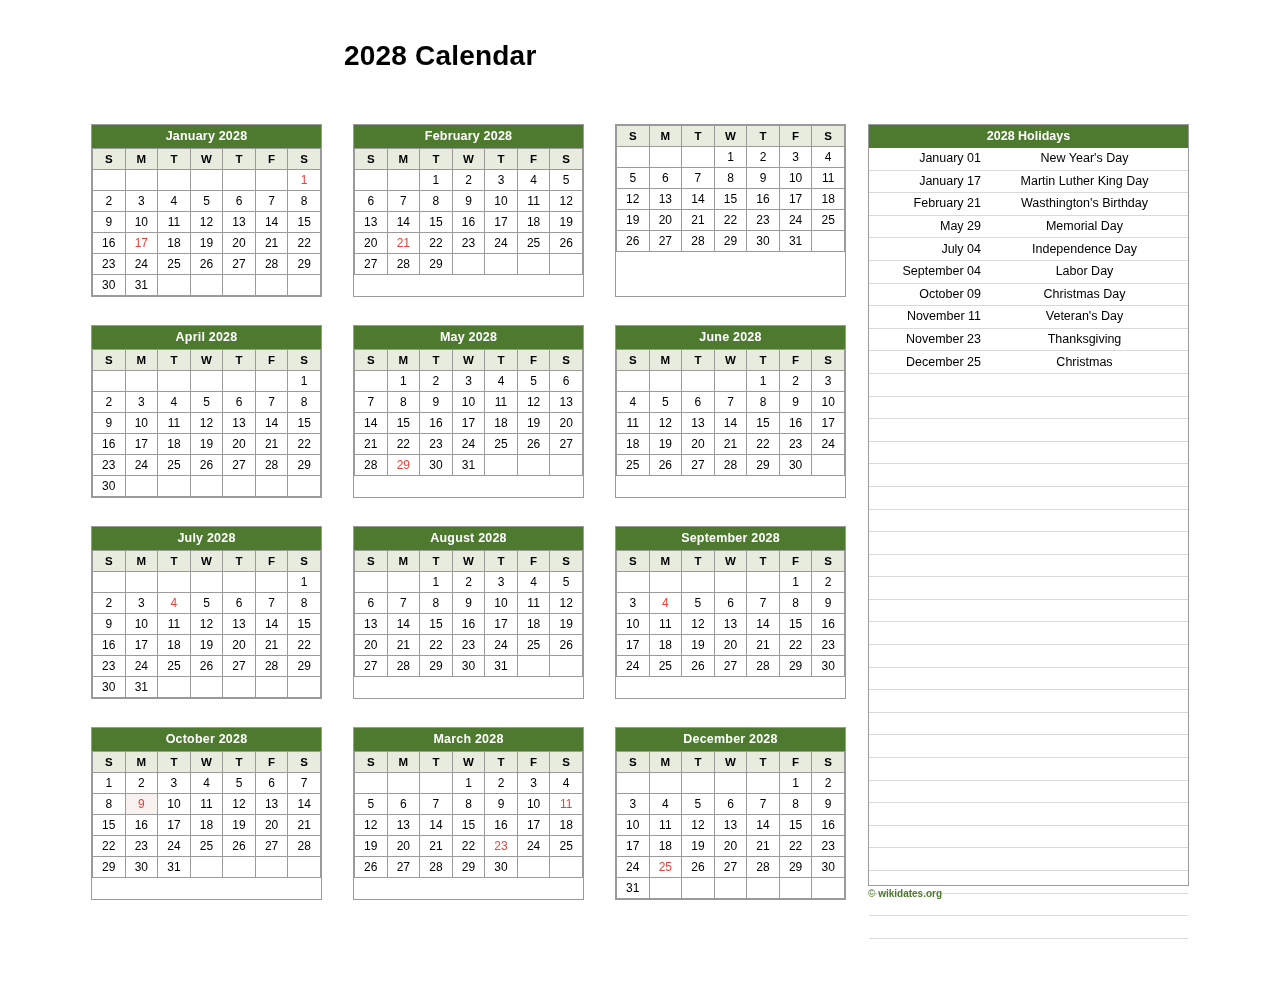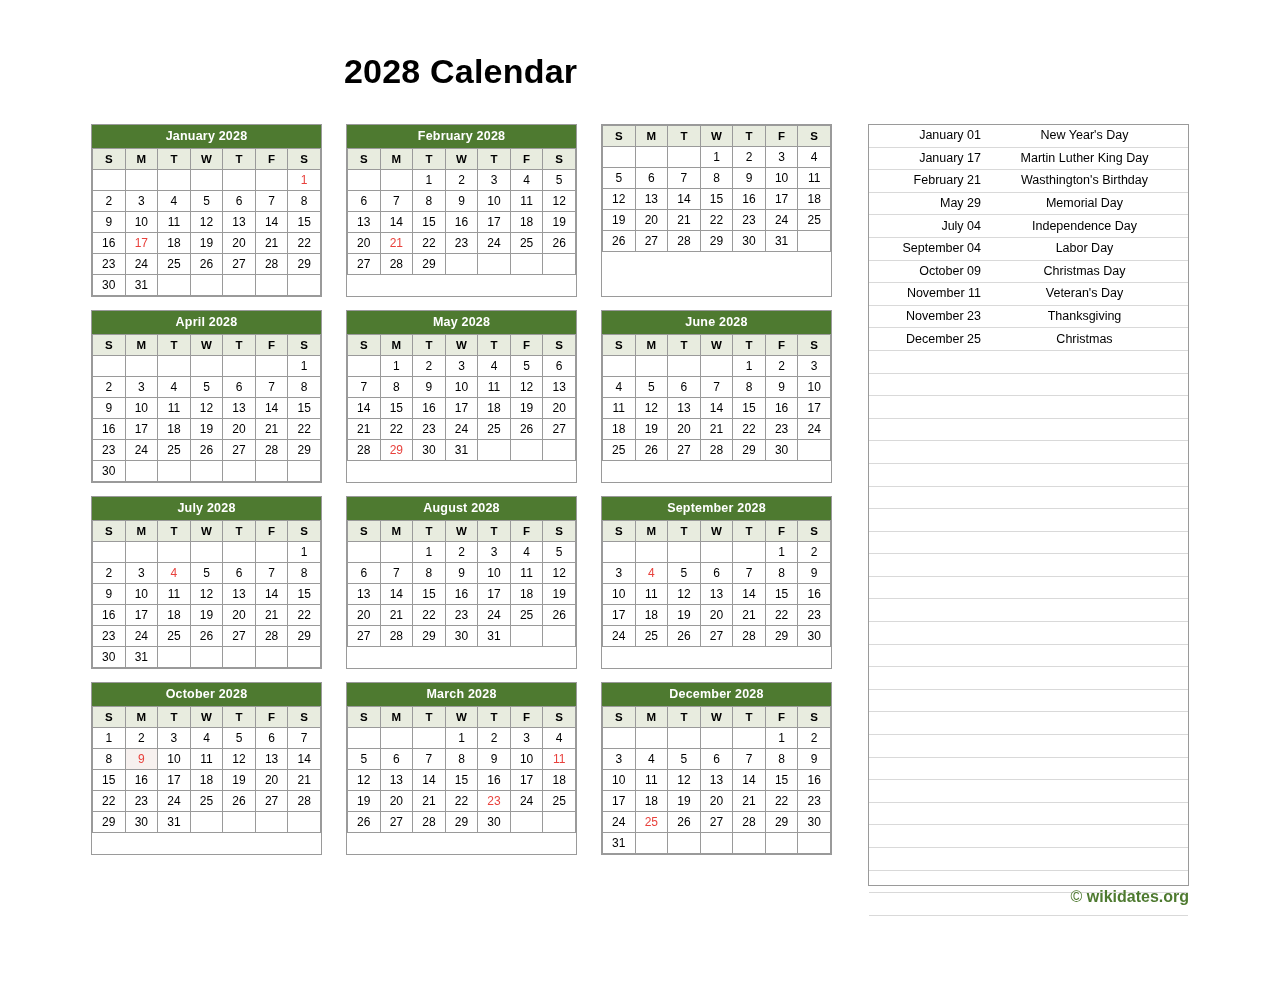--- a/index.html
+++ b/index.html
@@ -11,35 +11,35 @@
     width: 1280px;
     height: 989px;
     font-family: "Liberation Sans", sans-serif;
     color: #000;
     position: relative;
     overflow: hidden;
   }
   #page-title {
     position: absolute;
     left: 344px;
-    top: 52px;
-    font-size: 34px;
+    top: 40px;
+    font-size: 28px;
     font-weight: bold;
     letter-spacing: 0.2px;
   }
   .grid {
     position: absolute;
     left: 91px;
     top: 124px;
     width: 770px;
   }
   .months-row {
     display: flex;
-    gap: 24px;
-    margin-bottom: 13px;
+    gap: 31px;
+    margin-bottom: 28px;
   }
   .month {
     width: 231px;
     border: 1px solid #9a9a9a;
     background: #fff;
     box-sizing: border-box;
   }
   .month-title {
     background: #4e7a30;
     color: #ffffff;
@@ -116,22 +116,22 @@
   }
   td.hol-name {
     text-align: center;
     padding-left: 8px;
   }
   .footer {
     position: absolute;
     left: 868px;
     top: 888px;
     width: 321px;
-    text-align: right;
-    font-size: 16px;
+    text-align: left;
+    font-size: 10px;
     font-weight: bold;
     color: #4e7a30;
   }
   .footer .copy { color: #4e7a30; font-weight: normal; }
 </style>
 </head>
 <body>
 
 <div id="page-title">2028 Calendar</div>
 
@@ -931,20 +931,21 @@
               <td class="empty">&nbsp;</td>
               <td class="empty">&nbsp;</td>
             </tr>
           </tbody>
         </table>
       </div>
     </div>
 </div>
 
 <div class="holidays-panel">
+  <div class="holidays-title">2028 Holidays</div>
   <table class="holidays">
     <tbody id="holidays-body">
         <tr>
           <td class="hol-date">January 01</td>
           <td class="hol-name">New Year's Day</td>
         </tr>
         <tr>
           <td class="hol-date">January 17</td>
           <td class="hol-name">Martin Luther King Day</td>
         </tr>

